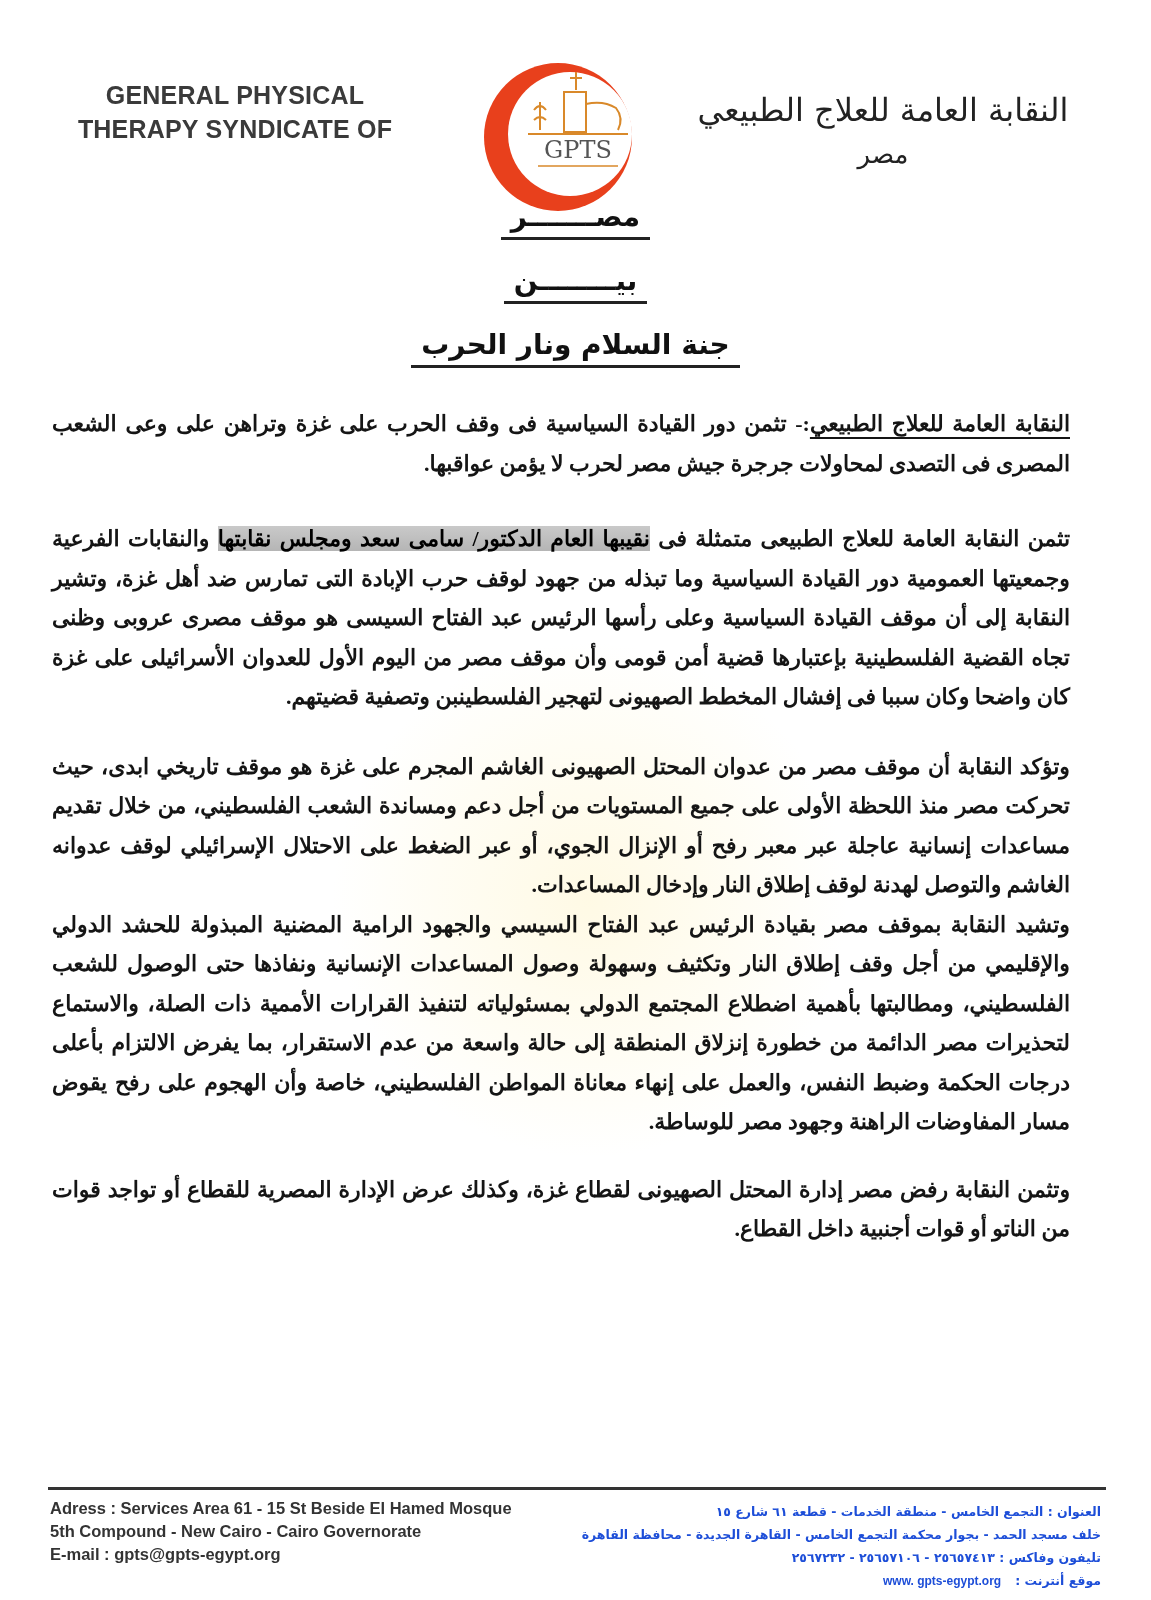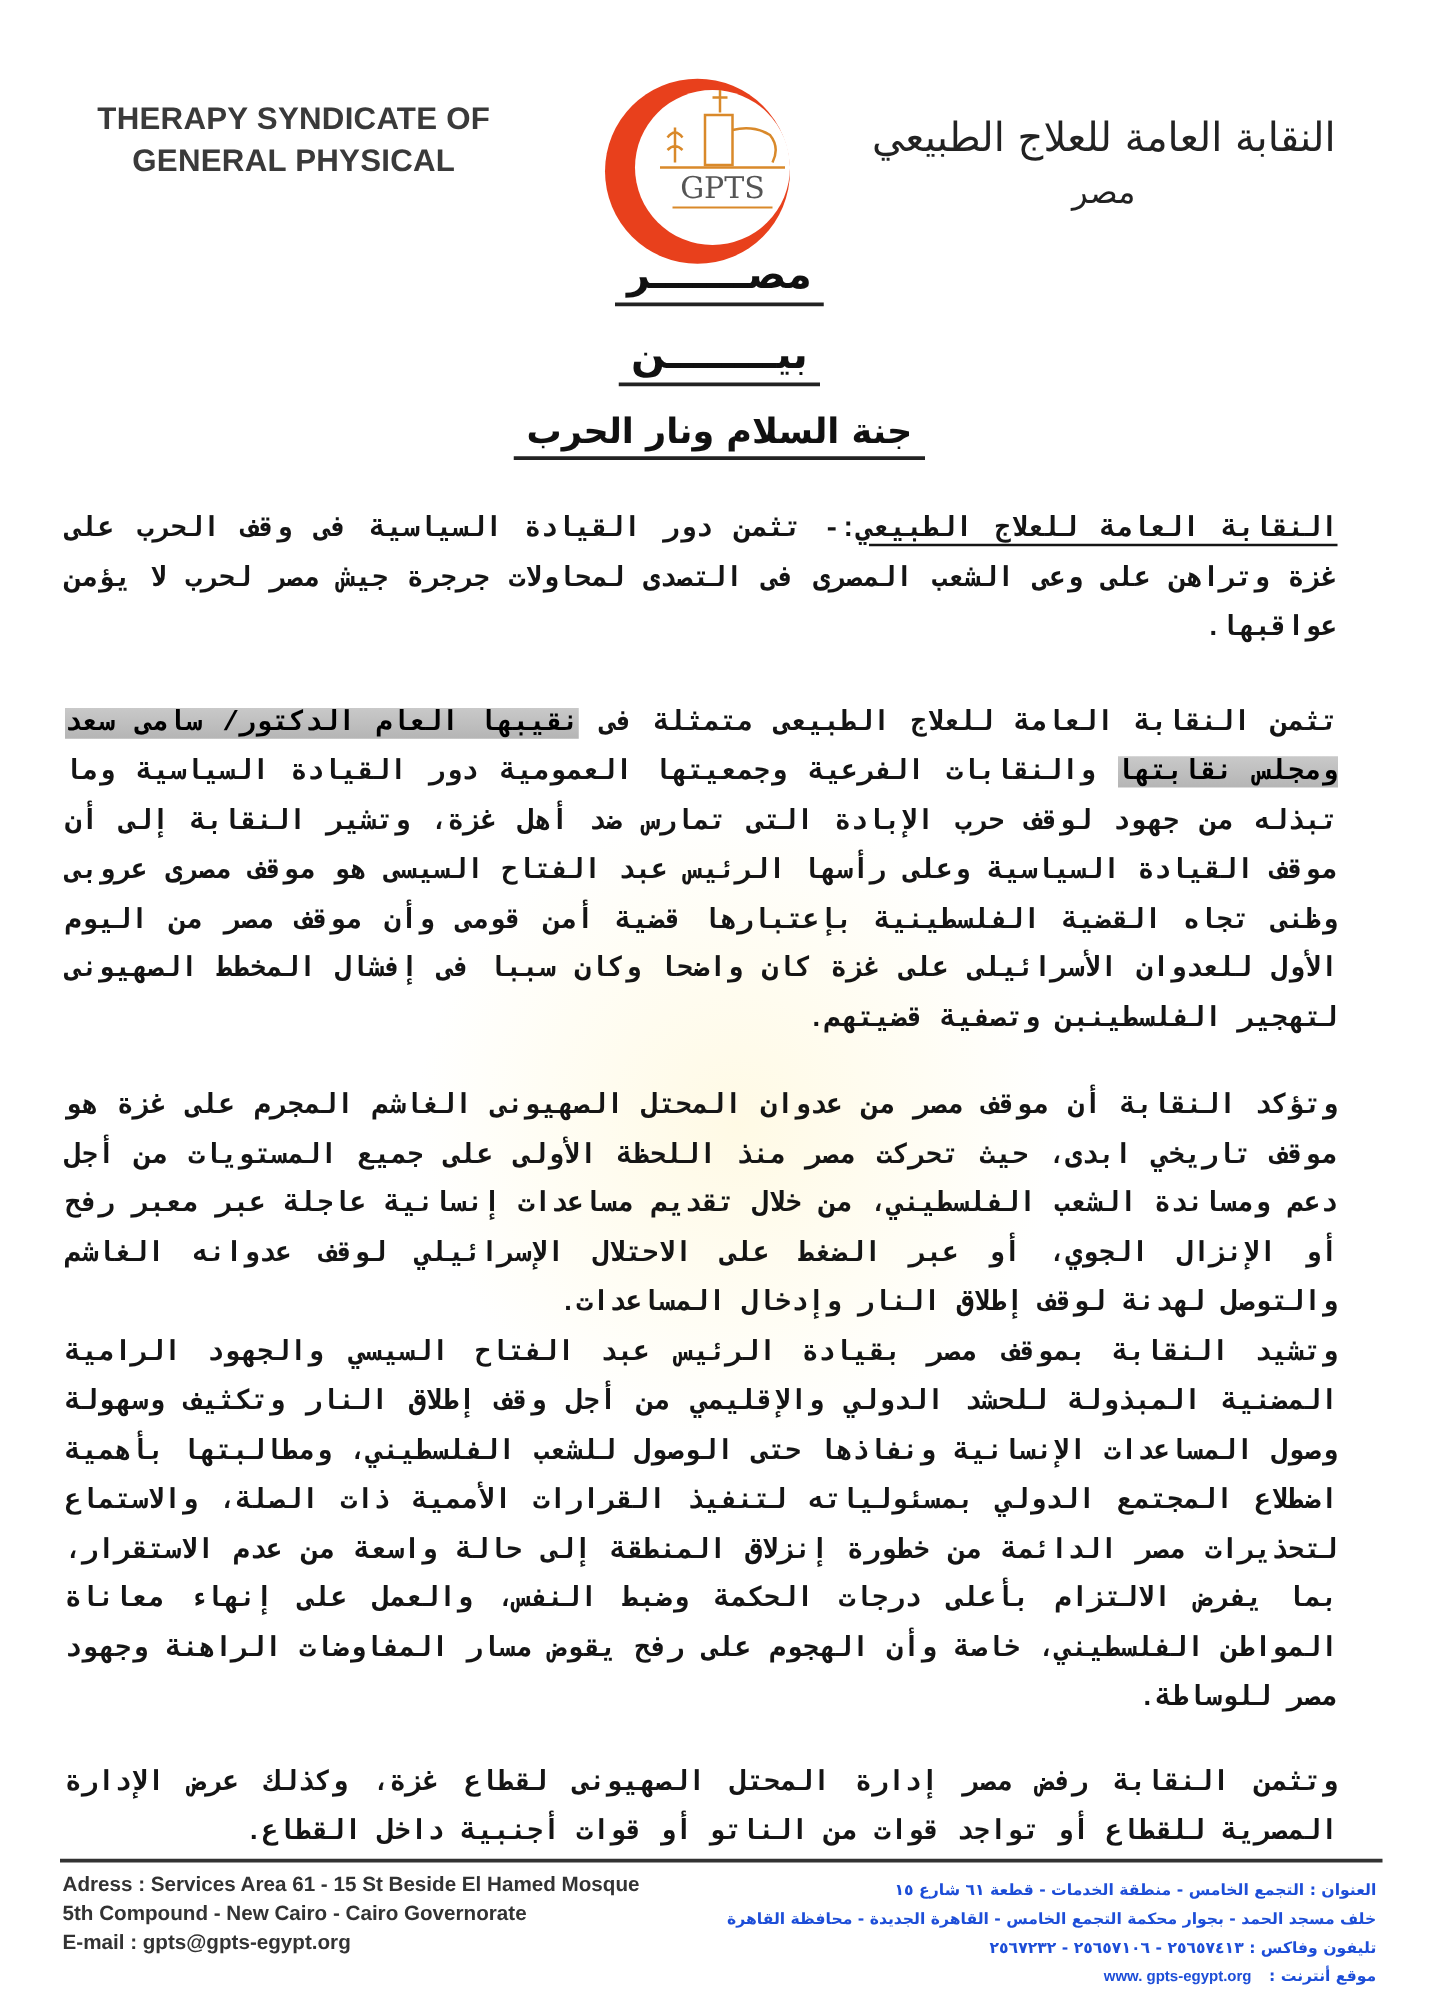--- a/index.html
+++ b/index.html
@@ -33,32 +33,32 @@
     font-family: "DejaVu Serif", serif;
     font-size: 32px; line-height: 44px; color: #222;
   }
   .header-ar .sub { font-size: 26px; }
   .titles {
     position: absolute; left: 0; top: 200px; width: 1151px;
     text-align: center; direction: rtl;
   }
   .title-line {
     font-family: "DejaVu Sans", sans-serif; font-weight: bold;
-    font-size: 32px; color: #111;
+    font-size: 28px; color: #111;
     display: inline-block; border-bottom: 3px solid #222;
     padding: 0 10px 4px;
   }
   .t1 { position: absolute; left: 0; right: 0; top: 0; }
   .t2 { position: absolute; left: 0; right: 0; top: 64px; }
   .t3 { position: absolute; left: 0; right: 0; top: 128px; }
   .t3 .title-line { font-size: 28px; }
   .body {
     position: absolute; left: 52px; top: 404px; width: 1018px;
     direction: rtl; text-align: justify; text-align-last: right;
-    font-family: Liberation Mono, monospace; font-weight: bold;
+    font-family: Liberation Serif, serif; font-weight: bold;
     font-size: 22px; line-height: 39.5px; color: #151515;
   }
   .para { margin: 0; }
   .p1 { margin-bottom: 36px; }
   .p2 { margin-bottom: 30px; }
   .p3 { margin-bottom: 0; }
   .p4 { margin-bottom: 28px; margin-top: 0; }
   .lead-u { text-decoration: underline; text-decoration-thickness: 2px; text-underline-offset: 6px; }
   .hl { background: linear-gradient(#c9c9c9, #b5b5b5); color: #000; }
   .footer-rule {
@@ -76,22 +76,22 @@
     font-size: 12.5px; line-height: 23px; color: #1d4ed8;
   }
   .footer-ar .web { font-family: "Liberation Sans", sans-serif; font-size: 12px; font-weight: bold; direction: ltr; unicode-bidi: embed; margin-right: 14px;}
 </style>
 </head>
 <body>
 
 <div class="watermark"></div>
 
 <div class="header-en">
+  <div>GENERAL PHYSICAL</div>
   <div>THERAPY SYNDICATE OF</div>
-  <div>GENERAL PHYSICAL</div>
 </div>
 
 <div class="logo">
   <svg width="160" height="150" viewBox="0 0 160 150">
     <defs>
       <mask id="cres">
         <rect width="160" height="150" fill="white"></rect>
         <circle cx="92" cy="72" r="62" fill="black"></circle>
       </mask>
     </defs>

